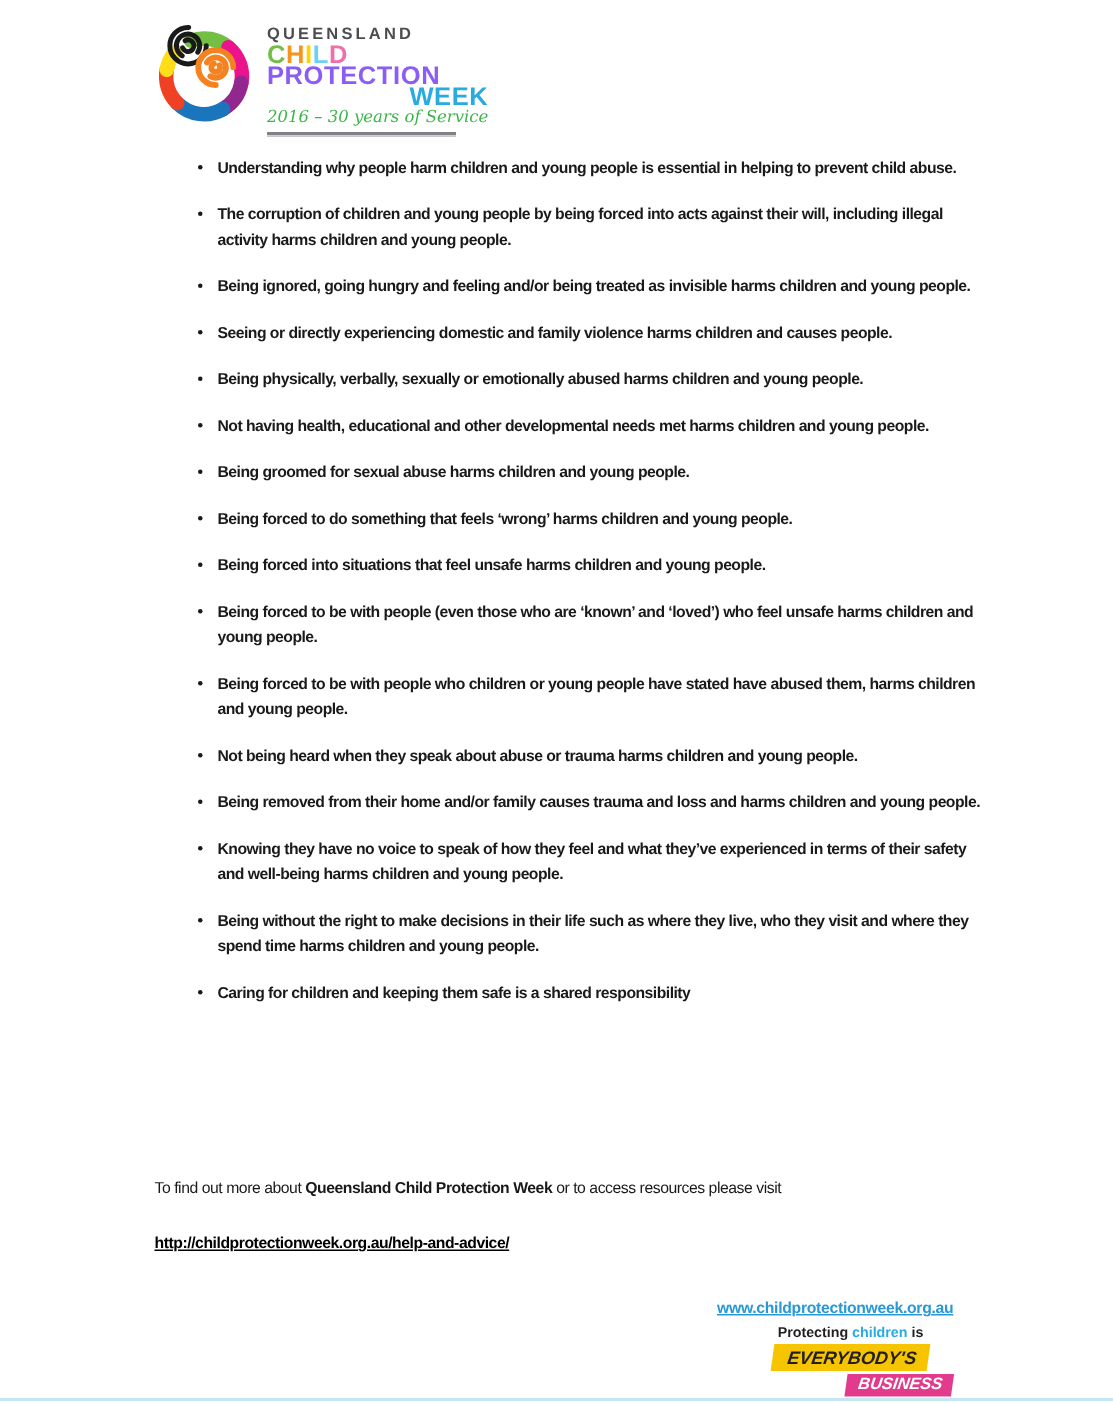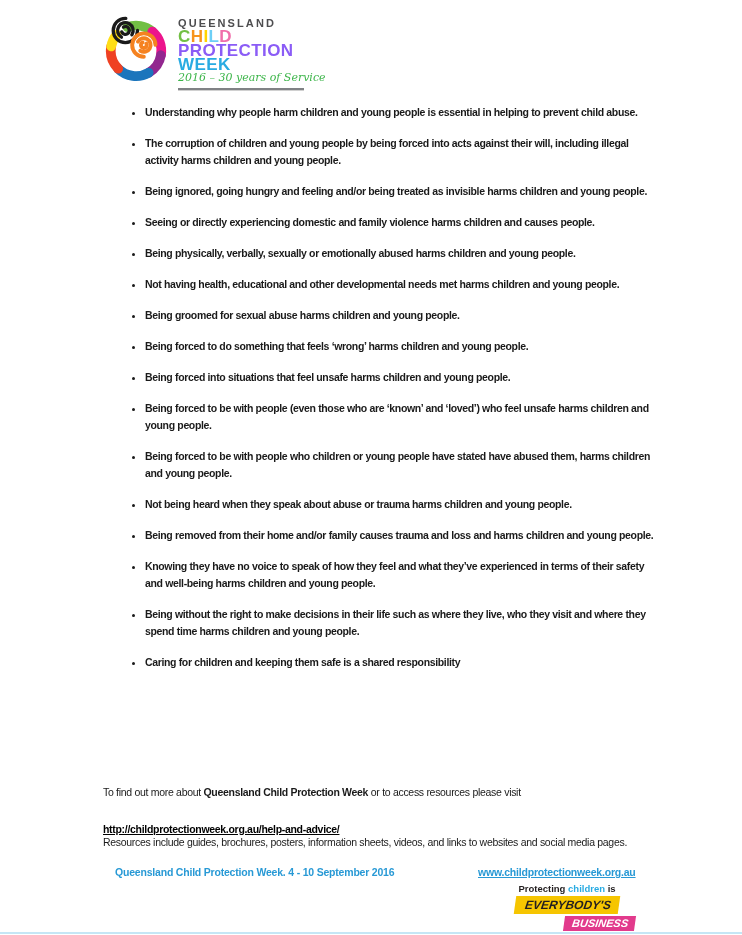--- a/index.html
+++ b/index.html
@@ -9,21 +9,21 @@
   }
   
   .header { position:absolute; left:104px; top:8px; display:flex; }
   .mark { width:68px; height:76px; flex:0 0 auto; }
   .logo-text { margin-left:6px; padding-top:9px; }
   .logo-q { font-size:11px; line-height:13px; letter-spacing:2.1px; font-weight:600; color:#4d4d4f; }
   .logo-child, .logo-protection, .logo-week {
     font-size:17px; line-height:14px; font-weight:800; letter-spacing:0.4px;
   }
   .logo-protection { color:#8b5cf6; }
-  .logo-week { color:#29abe2; }
+  .logo-week { color:#29abe2;text-align:right; }
   .logo-tagline {
     margin-top:0; font-size:11px; line-height:12px; color:#3db54a;
     font-style:italic; font-family:"DejaVu Serif", serif;
   }
   .logo-rule { margin-top:4px; width:126px; height:2px; background:#808285; border-bottom:1px solid #d0d0d0; }
 
   
   .bullets { position:absolute; left:126px; top:104px; width:532px; }
   .bullets ul { margin:0; padding-left:19px; }
   .bullets li {
@@ -122,23 +122,21 @@
         <li>Being without the right to make decisions in their life such as where they live, who they visit and where they spend time harms children and young people.</li>
         <li>Caring for children and keeping them safe is a shared responsibility</li>
       </ul>
   </div>
 
   <div class="para more">
     <span>To find out more about </span><strong>Queensland Child Protection Week</strong><span> or to access resources please visit</span>
     <a class="link-big">http://childprotectionweek.org.au/help-and-advice/</a>
   </div>
 
-  <div class="para resources">Resources include guides, brochures, posters, information sheets, videos, and links to websites and social media pages.</div>
 
-  <div class="footer-left">Queensland Child Protection Week. 4 - 10 September 2016</div>
   <a class="site-link">www.childprotectionweek.org.au</a>
 
   <div class="badge">
     <div class="badge-l1"><span>Protecting </span><span class="cyan">children</span><span> is</span></div>
     <div class="badge-l2">EVERYBODY'S</div>
     <div class="badge-l3">BUSINESS</div>
   </div>
 
   <div class="bottom-rule"></div>
 </div>

